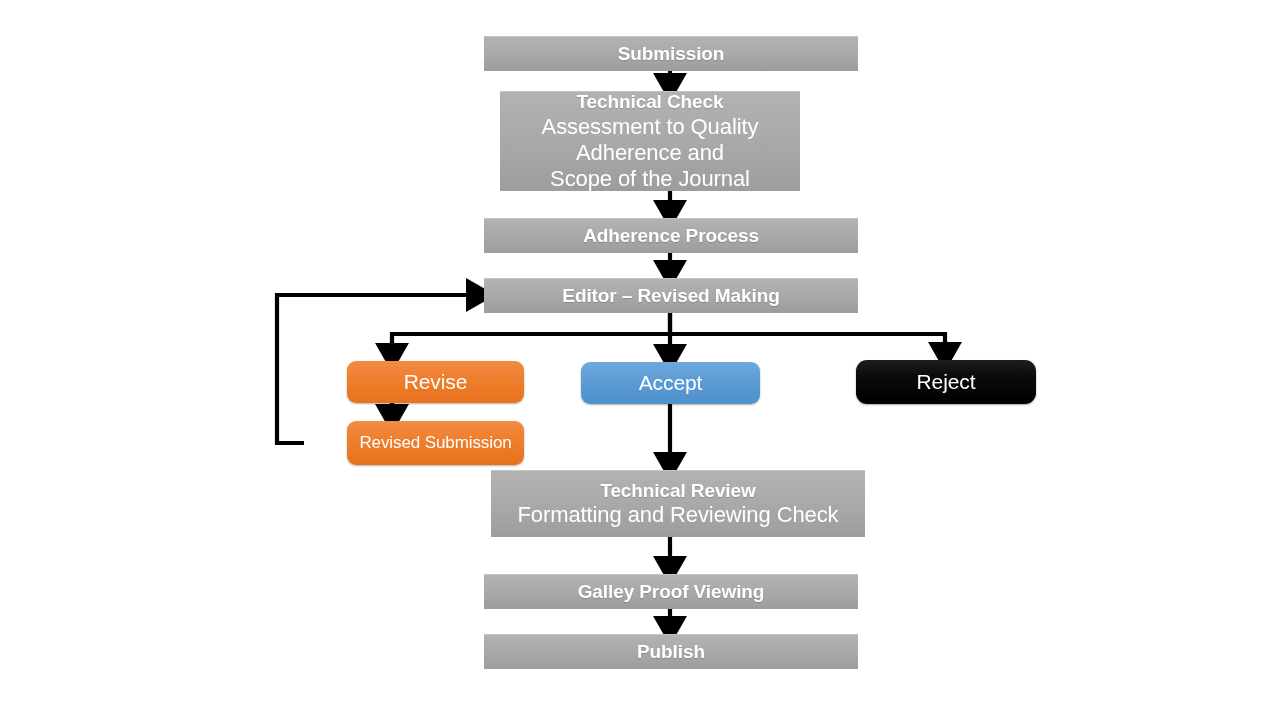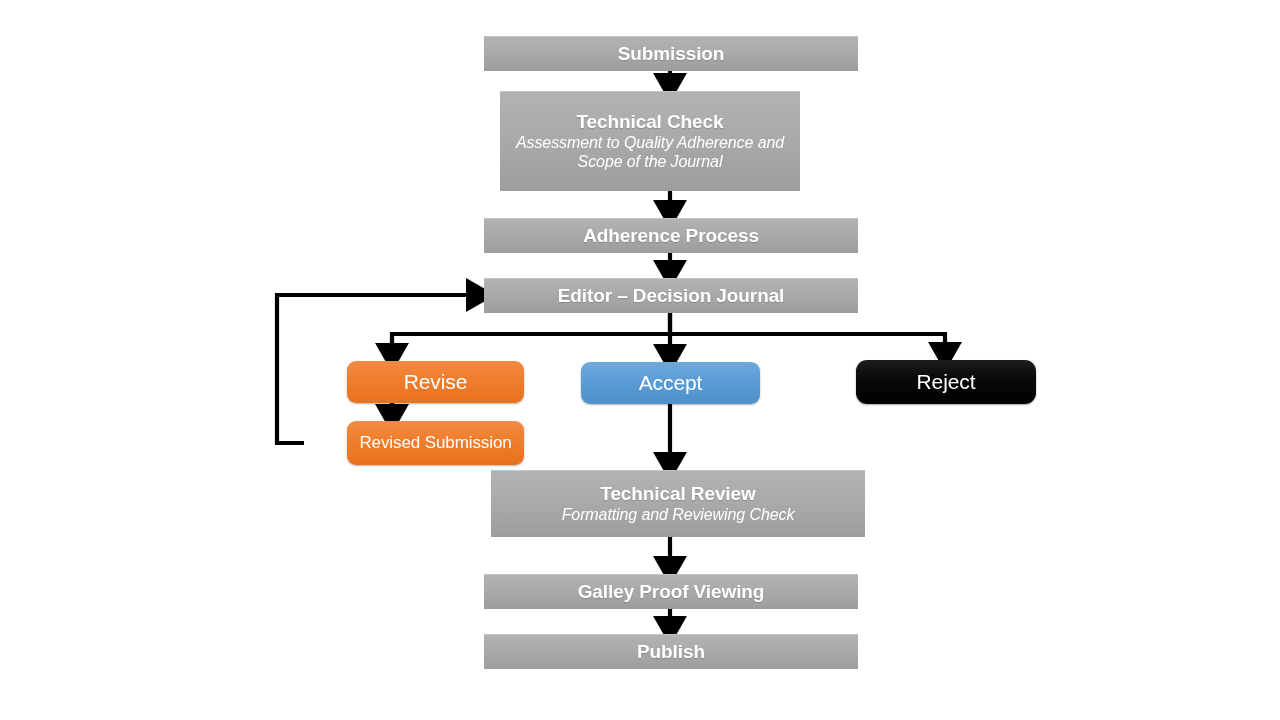--- a/index.html
+++ b/index.html
@@ -47,23 +47,22 @@
     border-top: 1px solid #c4c4c4;
   }
   .grey .title {
     font-weight: bold;
     font-size: 19px;
     letter-spacing: -0.1px;
     text-shadow: 0 1px 1px rgba(0,0,0,.18);
   }
   .grey .sub {
     font-weight: normal;
-    font-size: 16px;
+    font-size: 22px;
     letter-spacing: -0.1px;
-    font-style: italic;
   }
 
   
   .orange {
     background: linear-gradient(to bottom, #f28b44 0%, #ef7f2f 40%, #e8711d 100%);
     border-radius: 9px;
     box-shadow: 0 1px 2px rgba(0,0,0,.30);
     margin-left: 43px;
   }
   .blue {
@@ -131,21 +130,21 @@
     <div class="title">Technical Check</div>
     <div class="sub">Assessment  to Quality Adherence  and</div>
     <div class="sub">Scope of the Journal</div>
   </div>
 
   <div class="node grey" style="left:484px; top:218px; width:374px; height:35px;">
     <div class="title">Adherence Process</div>
   </div>
 
   <div class="node grey" style="left:484px; top:278px; width:374px; height:35px;">
-    <div class="title">Editor – Decision Journal</div>
+    <div class="title">Editor – Revised Making</div>
   </div>
 
   <div class="node orange" style="left:304px; top:361px; width:177px; height:42px;">
     <div class="title">Revise</div>
   </div>
 
   <div class="node orange small" style="left:304px; top:421px; width:177px; height:44px;">
     <div class="title">Revised Submission</div>
   </div>
 

